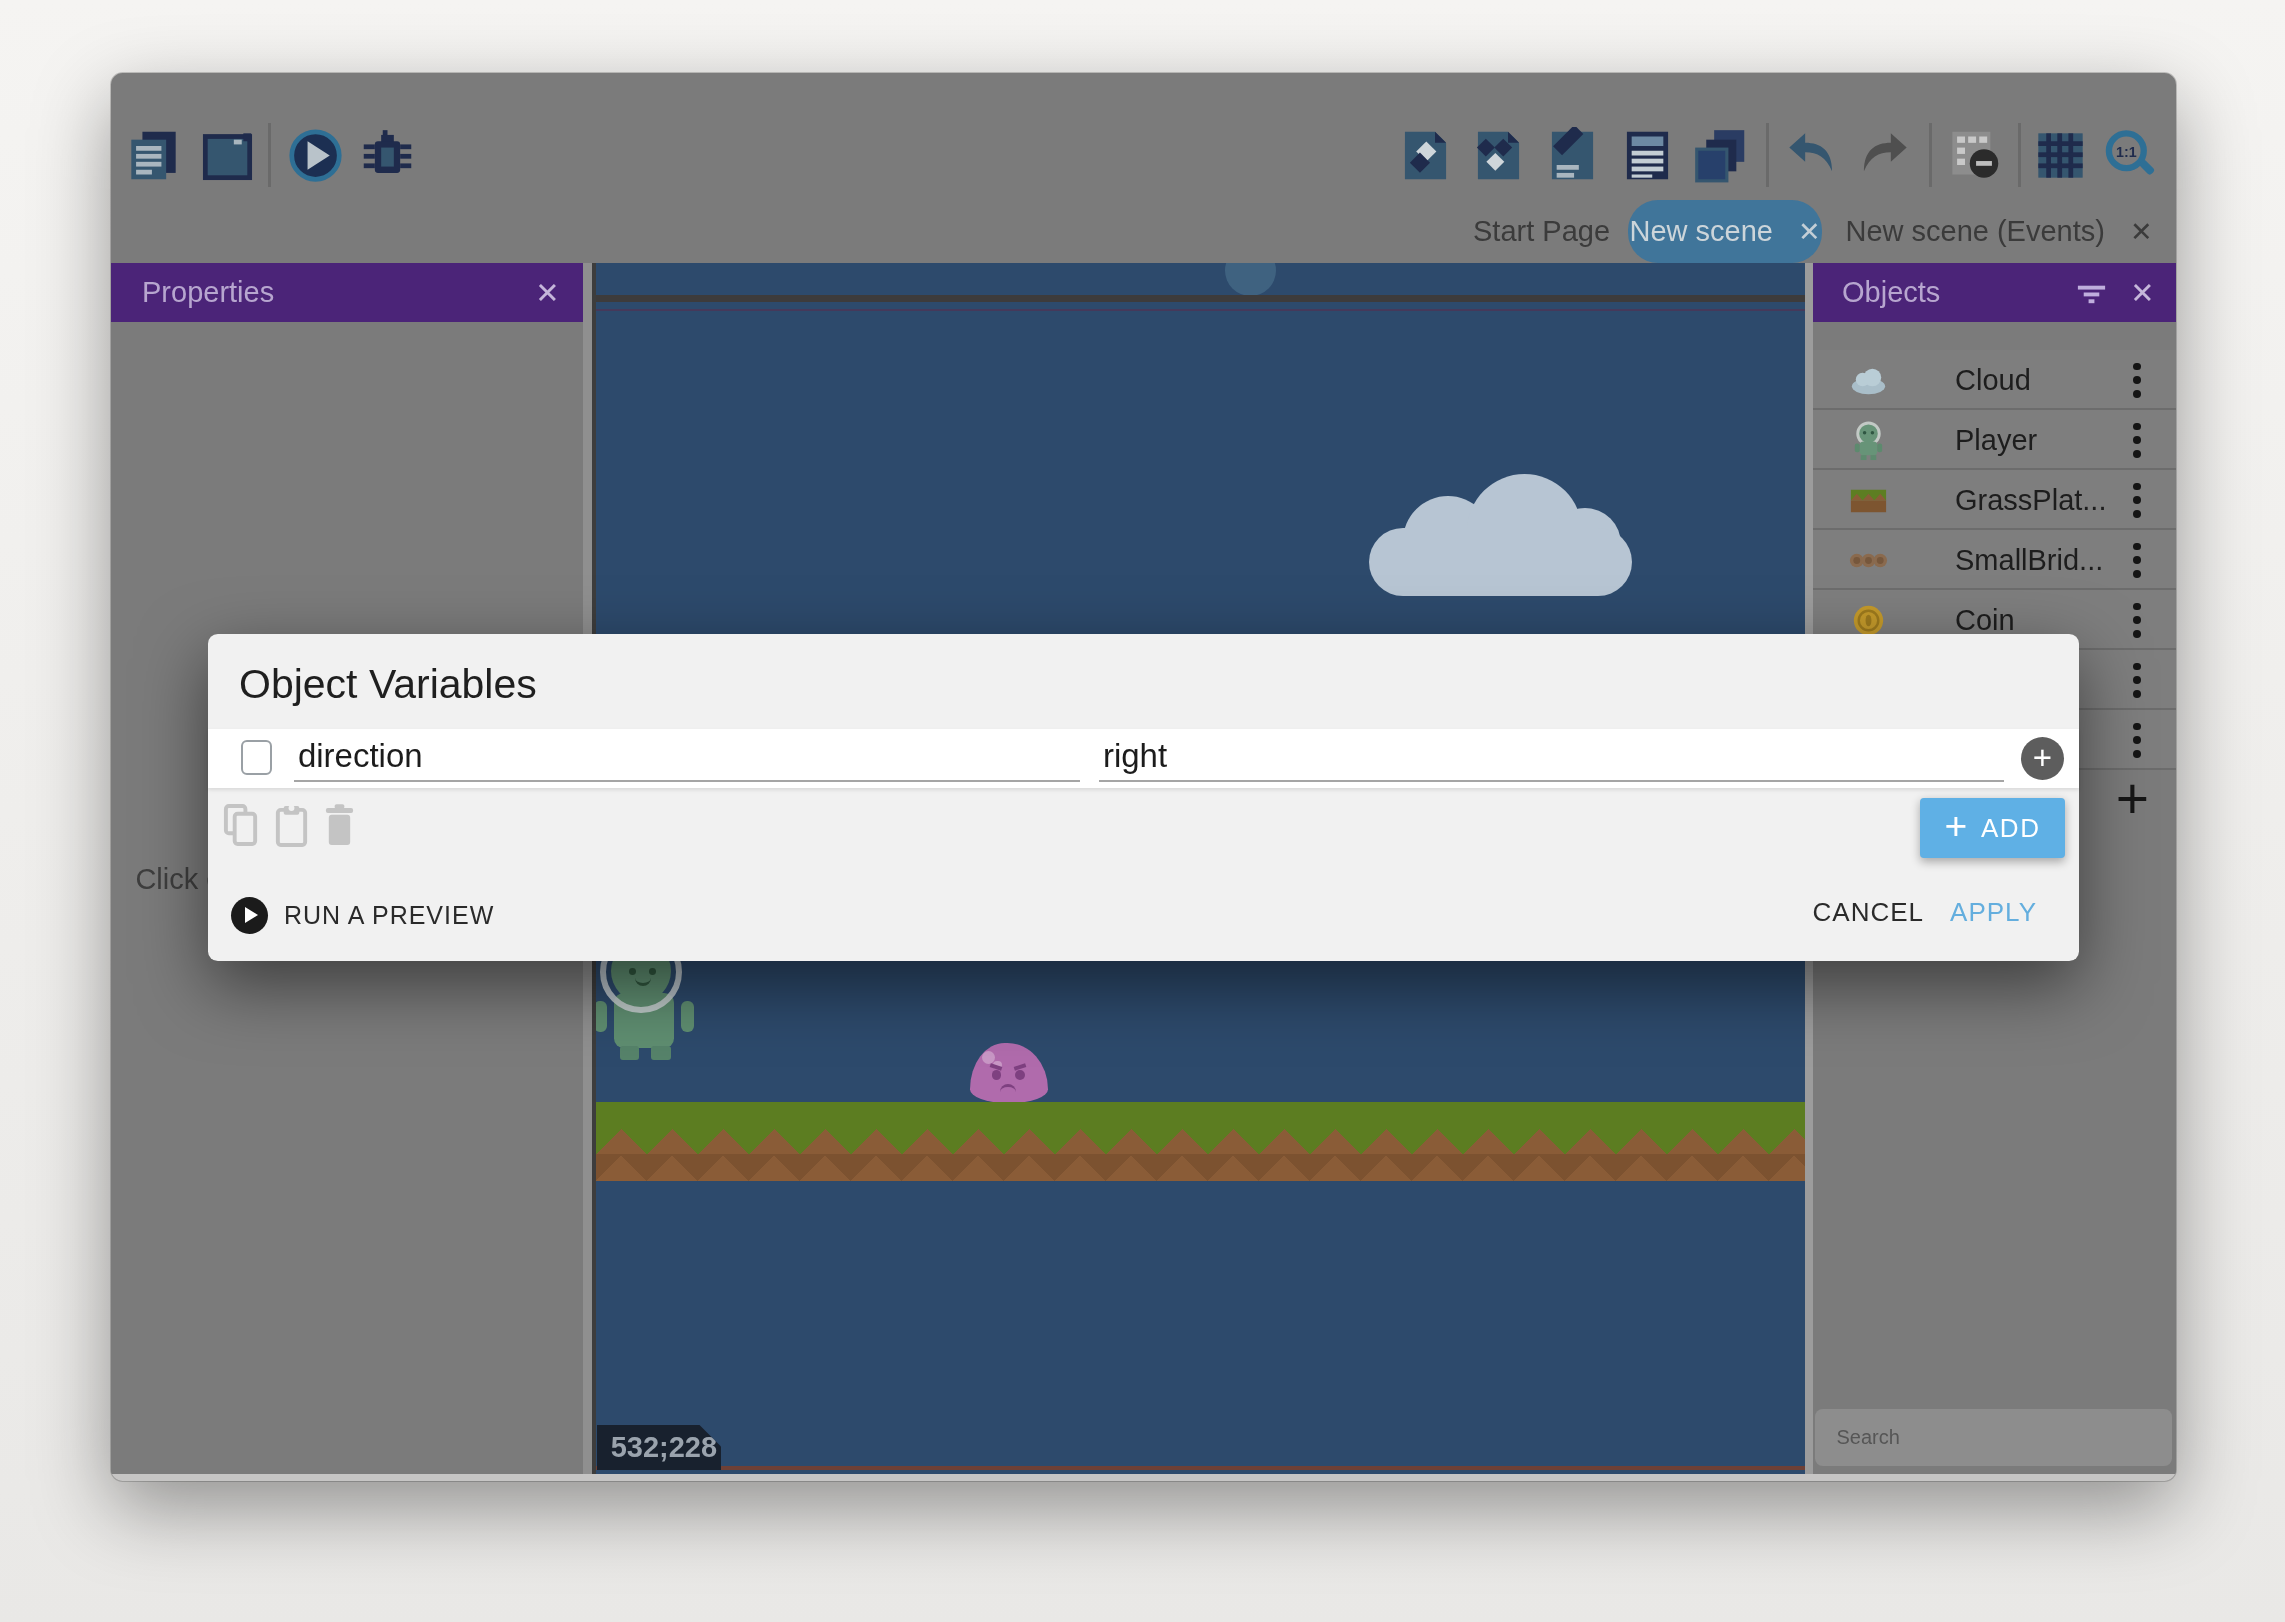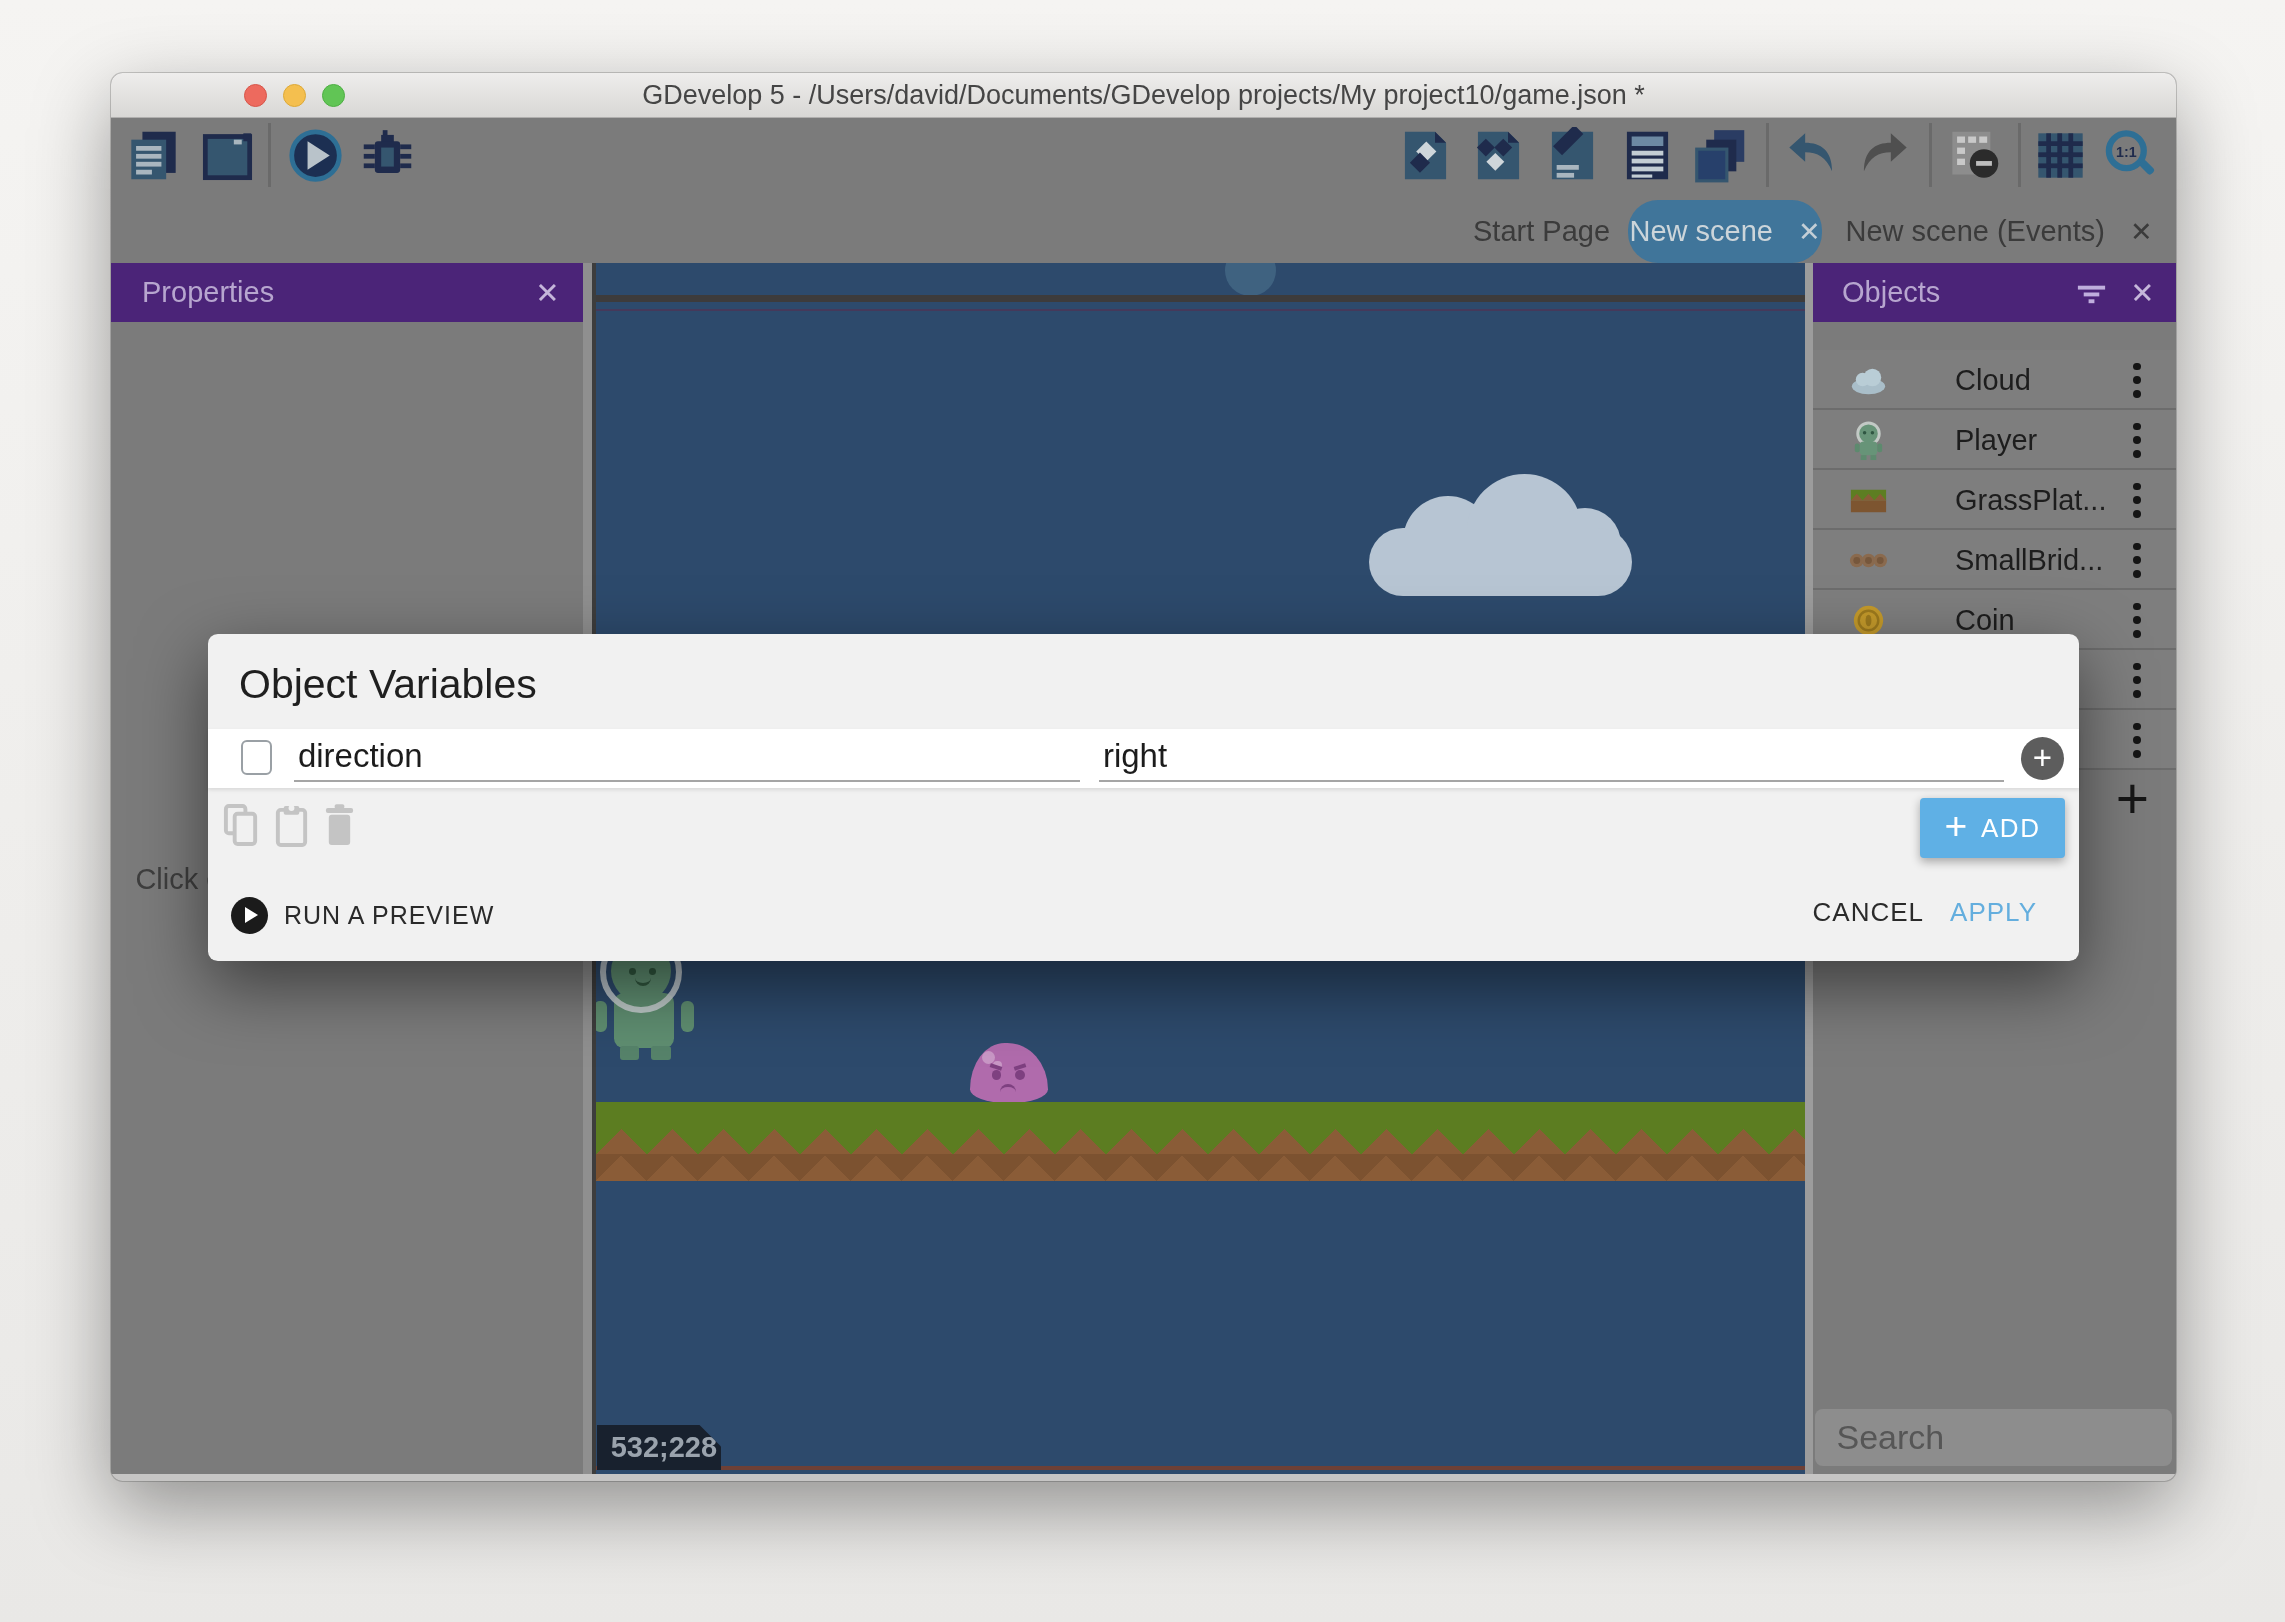--- a/index.html
+++ b/index.html
@@ -120,21 +120,21 @@
                   font-size:29px; color:#1d1d1d; white-space:nowrap; }
   .dots { position:absolute; right:35px; top:12.7px; width:7.8px; height:35px;
           display:flex; flex-direction:column; justify-content:space-between; }
   .dots i { width:7.8px; height:7.8px; border-radius:50%; background:#151515; }
   .addrow { position:relative; height:60px; display:flex; align-items:center; }
   .addrow .plus { position:absolute; right:27px; top:0; height:60px; line-height:57px;
                   font-size:57px; font-weight:200; color:#161616; }
   .osearch { position:absolute; left:2px; right:3.9px; bottom:7.8px; height:57px; background:#8d8d8d;
              border-radius:7.8px; display:flex; align-items:center; }
   .osearch input { flex:1; background:transparent; border:none; outline:none;
-                   font-family:inherit; font-size:34px; color:#3c3c3c; padding-left:21.5px; }
+                   font-family:inherit; font-size:20px; color:#3c3c3c; padding-left:21.5px; }
   .osearch input::placeholder { color:#565656; opacity:1; }
   .winbottom { position:absolute; left:0; bottom:0; width:100%; height:6.8px; background:#c6c5c4; }
   
   .dialog { position:absolute; left:208px; top:634px; width:1871px; height:327px; z-index:10;
             background:#f1f1f1; border-radius:9.8px; box-shadow:0 23.4px 68px rgba(0,0,0,.5); }
   .dtitle { position:absolute; left:31px; top:27px; font-size:41px; color:#1f1f1f; }
   .vrow { position:absolute; left:0; top:95px; width:100%; height:59px; background:#ffffff;
           box-shadow:0 2px 3.9px rgba(0,0,0,.10); }
   .vcheck { position:absolute; left:33px; top:10.7px; width:31px; height:35px;
             border:2.9px solid #9aa0a5; border-radius:5.9px; background:#fff; appearance:none; outline:none; }
@@ -159,26 +159,20 @@
             border-left:13.7px solid #fff; border-top:8.8px solid transparent; border-bottom:8.8px solid transparent; }
   .runprev .lb { font-size:25px; letter-spacing:1px; color:#2a2a2a; }
   .dcancel { position:absolute; right:155px; bottom:33px; font-size:26px; letter-spacing:1px; color:#2a2a2a; }
   .dapply  { position:absolute; right:42px;  bottom:33px; font-size:26px; letter-spacing:1px; color:#64aede; }
 </style>
 </head>
 <body>
 
 <div class="window">
 
-  <div class="titlebar">
-    <div class="tl red"></div>
-    <div class="tl yellow"></div>
-    <div class="tl green"></div>
-    <div class="wtitle">GDevelop 5 - /Users/david/Documents/GDevelop projects/My project10/game.json *</div>
-  </div>
 
   <div class="toolbar">
     <div class="tbtn" style="left:13.7px">
       <svg viewBox="0 0 36 36">
           <rect x="11" y="3" width="21" height="26" fill="#1f2b4c"></rect>
           <rect x="4" y="8" width="22" height="25" fill="#35566f"></rect>
           <rect x="7" y="12" width="16" height="3" fill="#a9b6bf"></rect>
           <rect x="7" y="17" width="16" height="3" fill="#a9b6bf"></rect>
           <rect x="7" y="22" width="16" height="3" fill="#a9b6bf"></rect>
           <rect x="7" y="27" width="10" height="3" fill="#a9b6bf"></rect>

